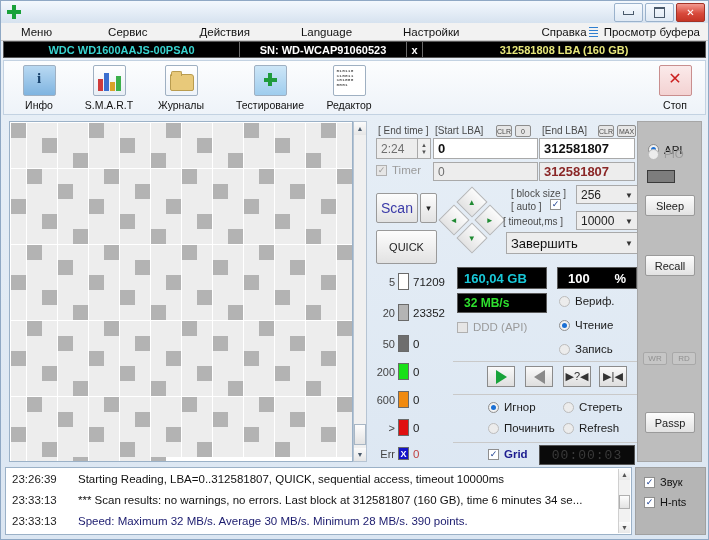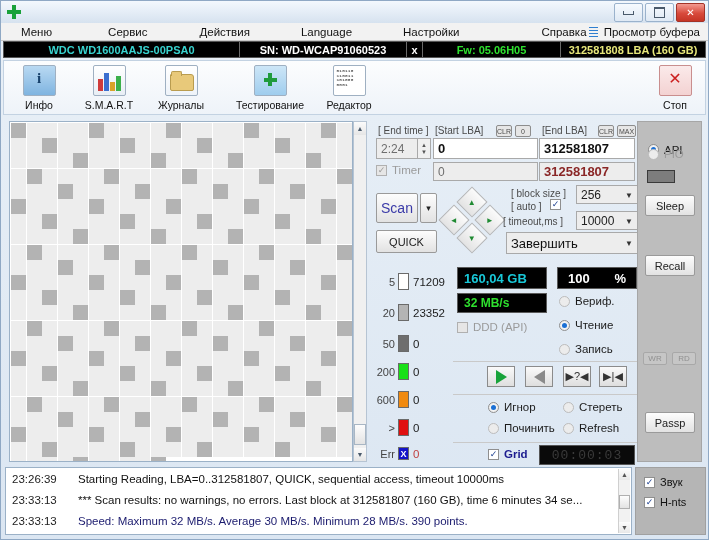--- a/index.html
+++ b/index.html
@@ -293,21 +293,20 @@
           <i></i>
         </span>
       <span class="menu-item">Просмотр буфера</span>
     </div>
   </div>
 
   <div class="diskbar">
     <div class="dk model">WDC WD1600AAJS-00PSA0</div>
     <div class="dk sn">SN: WD-WCAP91060523</div>
     <div class="dk x">x</div>
-    <div class="dk fw">Fw: 05.06H05</div>
     <div class="dk lba">312581808 LBA (160 GB)</div>
   </div>
 
   <div class="toolbar">
     <div class="tool" style="left:6px">
       <div class="ic ic-info"></div>
       <div class="lbl">Инфо</div>
     </div>
     <div class="tool" style="left:76px">
       <div class="ic">
@@ -867,21 +866,21 @@
   <div class="fld ro" style="position:absolute;left:432px;top:161px;width:105px;height:19px;font-size:12px">0</div>
 
   <div class="lbl-s" style="position:absolute;left:541px;top:124px">[End LBA]</div>
   <div class="minibtn" style="position:absolute;left:597px;top:124px;width:16px">CLR</div>
   <div class="minibtn" style="position:absolute;left:616px;top:124px;width:19px">MAX</div>
   <div class="fld" style="position:absolute;left:538px;top:137px;width:96px;height:21px">312581807</div>
   <div class="fld red2" style="position:absolute;left:538px;top:161px;width:96px;height:19px;font-weight:bold">312581807</div>
 
   <div class="btn" style="position:absolute;left:375px;top:192px;width:42px;height:30px;color:#3a3aa8;font-size:14px">Scan</div>
   <div class="btn" style="position:absolute;left:419px;top:192px;width:17px;height:30px;font-size:9px">▾</div>
-  <div class="btn small" style="position:absolute;left:375px;top:229px;width:61px;height:23px">QUICK</div>
+  <div class="btn small" style="position:absolute;left:375px;top:229px;width:61px;height:34px">QUICK</div>
 
   <div class="diamond" style="left:444px;top:192px">
     <div class="dq" style="left:16px;top:-2px">
         <span>▲</span>
       </div>
     <div class="dq" style="left:-2px;top:16px">
         <span>◄</span>
       </div>
     <div class="dq" style="left:34px;top:16px">
         <span>►</span>

